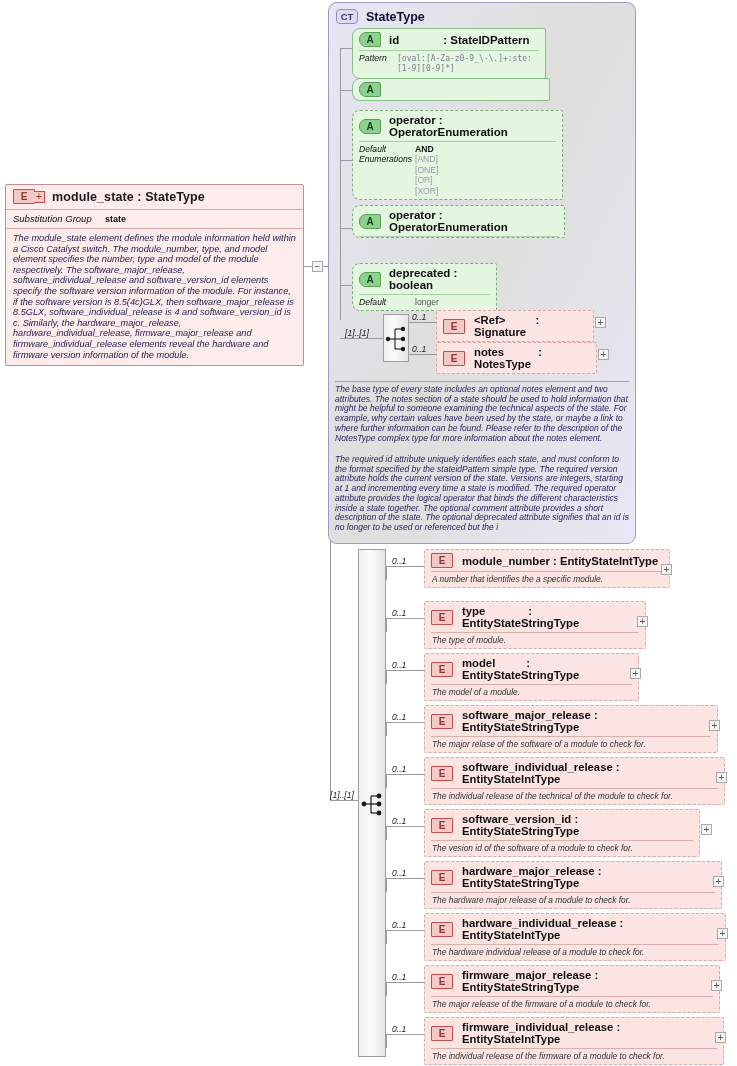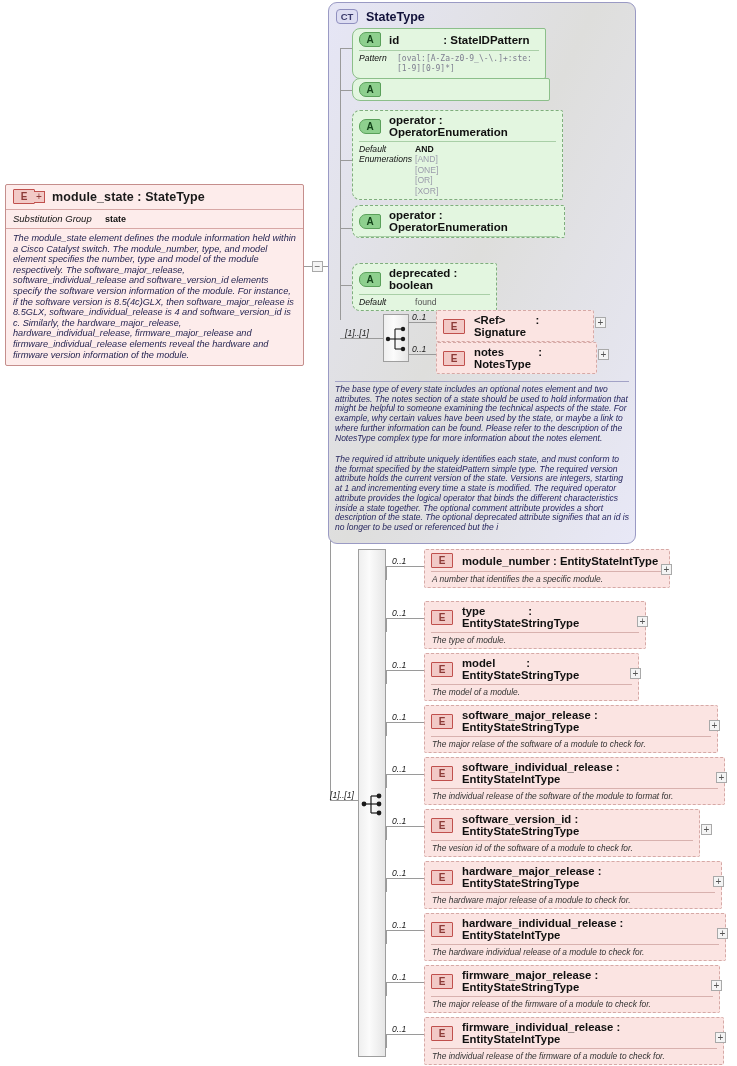--- a/index.html
+++ b/index.html
@@ -294,21 +294,21 @@
   <div class="ln h abs" style="left:340px; top:285px; width:14px;"></div>
   <div class="attr dashed" style="left:352px; top:263px; width:145px;">
     <div class="attr-title">
       <span class="badge badge-a">A</span>
       <span class="name"><span>deprecated</span> <span>:</span> <span>boolean</span></span>
     </div>
     <div class="attr-sep"></div>
     <div class="attr-rows">
       <div class="attr-row">
         <span class="k">Default</span>
-        <span class="v plain">found</span>
+        <span class="v plain">longer</span>
       </div>
     </div>
   </div>
 
   <div class="ln h abs" style="left:340px; top:338px; width:43px;"></div>
   <div class="card" style="left:345px; top:328px;">[1]..[1]</div>
   <div class="seq" style="left:383px; top:314px; width:26px; height:48px;">
     <svg width="26" height="48" viewBox="0 0 26 48">
       <circle cx="4" cy="24" r="2.2" fill="#1a1a1a"></circle>
       <line x1="6" y1="24" x2="11" y2="24" stroke="#1a1a1a" stroke-width="1.1"></line>
@@ -415,21 +415,21 @@
 
   <div class="ln h abs" style="left:386px; top:774px; width:38px;"></div>
   <div class="ln v abs" style="left:386px; top:774px; height:14px;"></div>
   <div class="card" style="left:392px; top:764px;">0..1</div>
   <div class="elem" style="left:424px; top:757px; width:301px;">
     <div class="elem-title">
       <span class="badge badge-e">E</span>
       <span class="name"><span>software_individual_release</span> <span>:</span> <span>EntityStateIntType</span></span>
     </div>
     <div class="elem-sep"></div>
-    <div class="elem-doc">The individual release of the software of the module to format for.</div>
+    <div class="elem-doc">The individual release of the technical of the module to check for.</div>
   </div>
   <div class="plusmini abs" style="left:716px; top:772px;">+</div>
 
   <div class="ln h abs" style="left:386px; top:826px; width:38px;"></div>
   <div class="ln v abs" style="left:386px; top:826px; height:14px;"></div>
   <div class="card" style="left:392px; top:816px;">0..1</div>
   <div class="elem" style="left:424px; top:809px; width:276px;">
     <div class="elem-title">
       <span class="badge badge-e">E</span>
       <span class="name"><span>software_version_id</span> <span>:</span> <span>EntityStateStringType</span></span>

